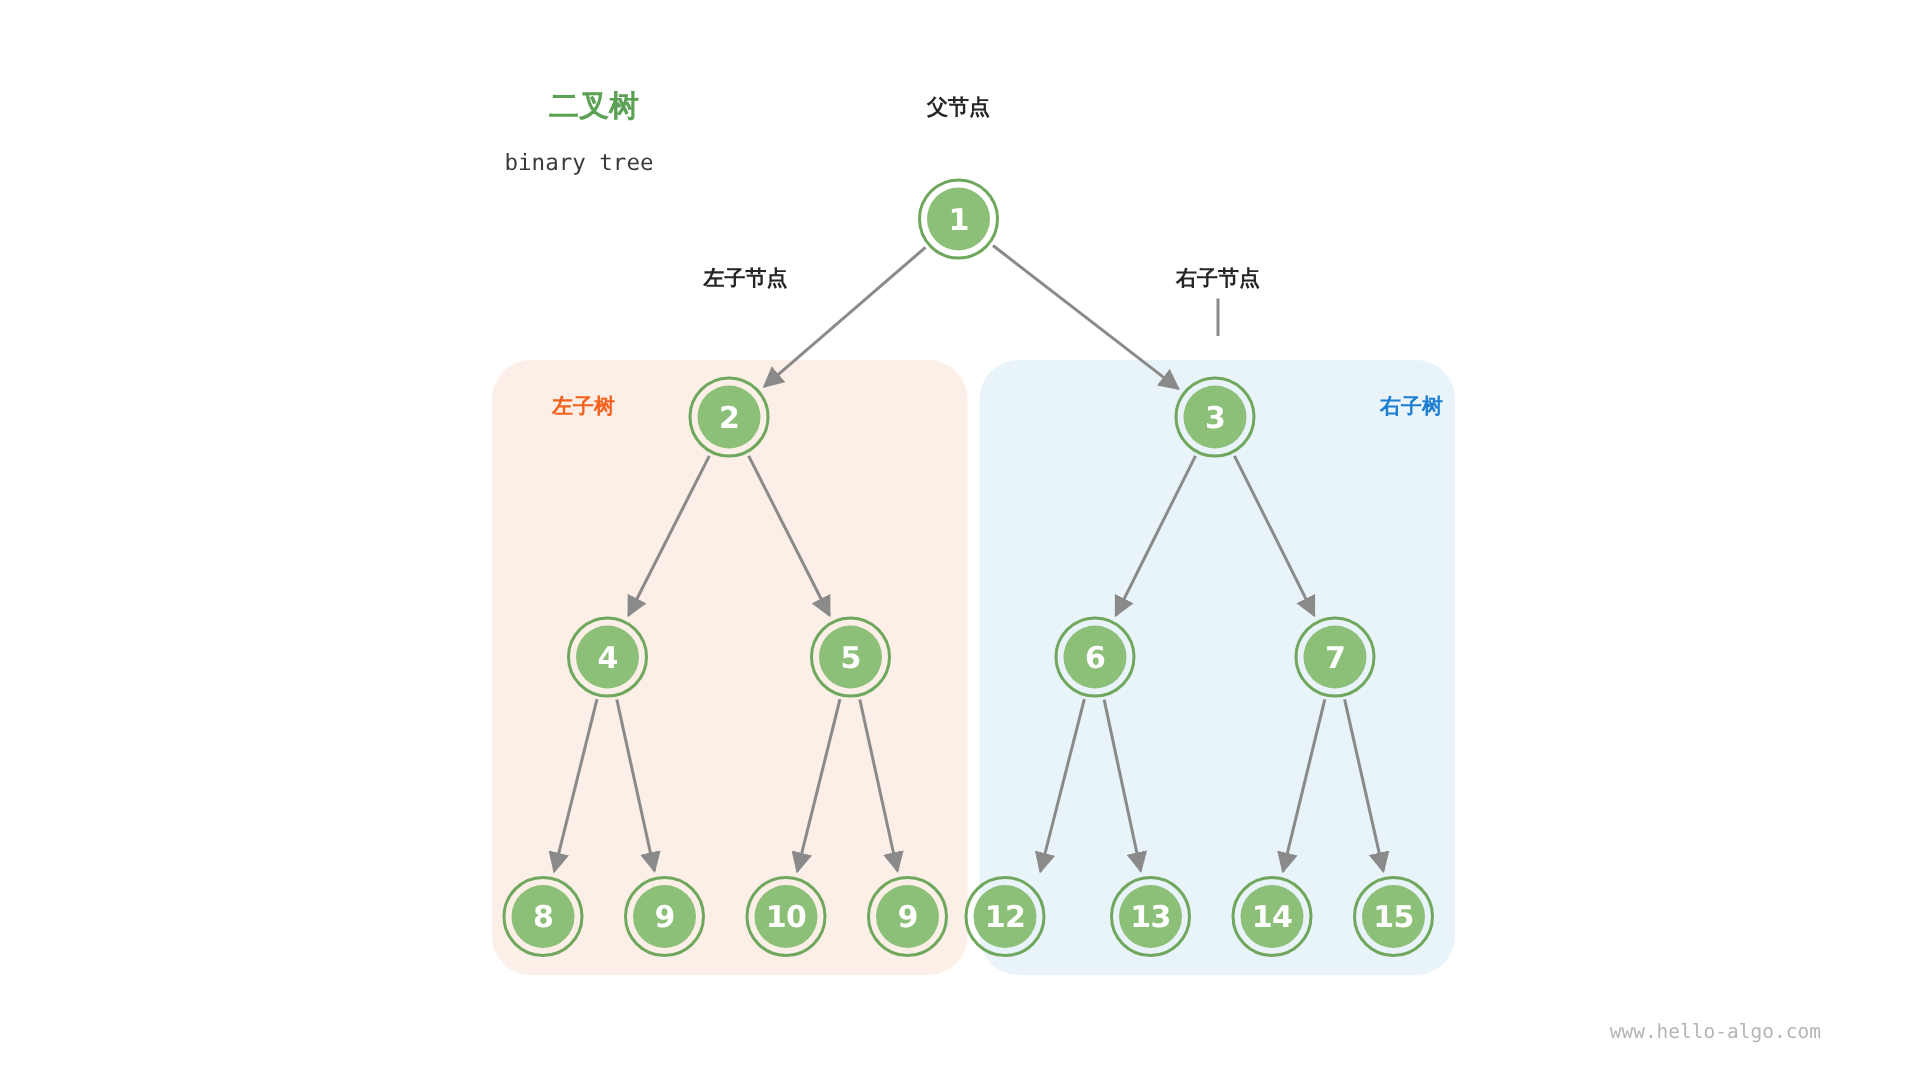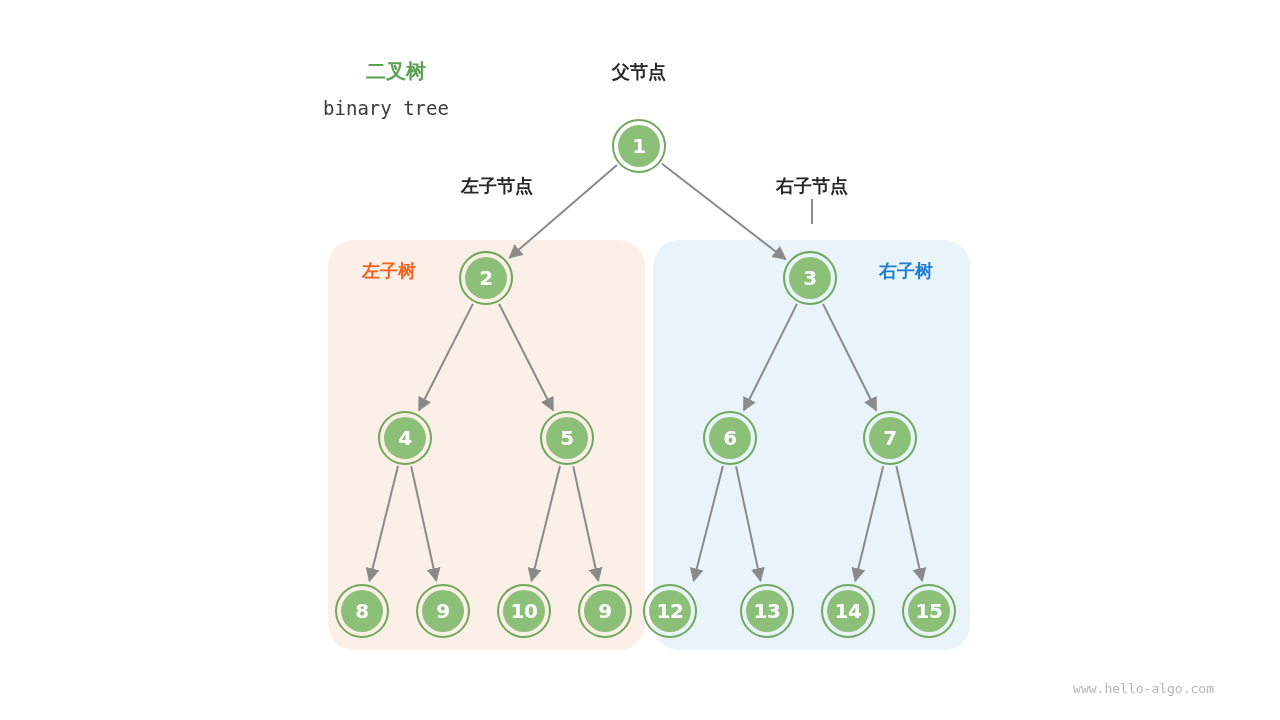--- a/index.html
+++ b/index.html
@@ -33,31 +33,31 @@
     color:var(--node-text, #ffffff);
     display:flex; align-items:center; justify-content:center;
     font-size:20px; font-weight:bold;
     font-family:"DejaVu Sans", sans-serif;
     letter-spacing:-0.5px;
   }
 
   
   .lbl {
     position:absolute; transform:translate(-50%,-50%); white-space:nowrap;
-    font-weight:bold; font-size:18px; color:var(--heading-text, #262626);
+    font-weight:bold; font-size:14px; color:var(--heading-text, #262626);
     z-index:4;
   }
   #title-zh        { left:396px; top:71px;  font-size:20px; color:var(--title-green, #5ba153); }
-  #title-en        { left:386px; top:108px; font-size:19px; font-weight:normal;
+  #title-en        { left:386px; top:108px; font-size:15px; font-weight:normal;
                      font-family:"DejaVu Sans Mono", monospace; color:var(--subtitle-text, #3a3a3a); }
   #label-parent      { left:639px; top:72px; }
   #label-left-child  { left:497px; top:186px; }
   #label-right-child { left:812px; top:186px;text-align:center; }
   #label-left-subtree  { left:389px; top:271px; color:var(--left-label,  #f4621e); }
-  #label-right-subtree { left:906px; top:271px; color:var(--right-label, #1d7ed2); }
+  #label-right-subtree { left:941px; top:271px; color:var(--right-label, #1d7ed2); }
 
   #watermark {
     position:absolute; right:66px; bottom:24px;
     font-family:"DejaVu Sans Mono", monospace;
     font-size:13px; color:var(--watermark-text, #b5b5b5);
     z-index:4;
     margin-top:13px;
   }
 </style>
 </head>

